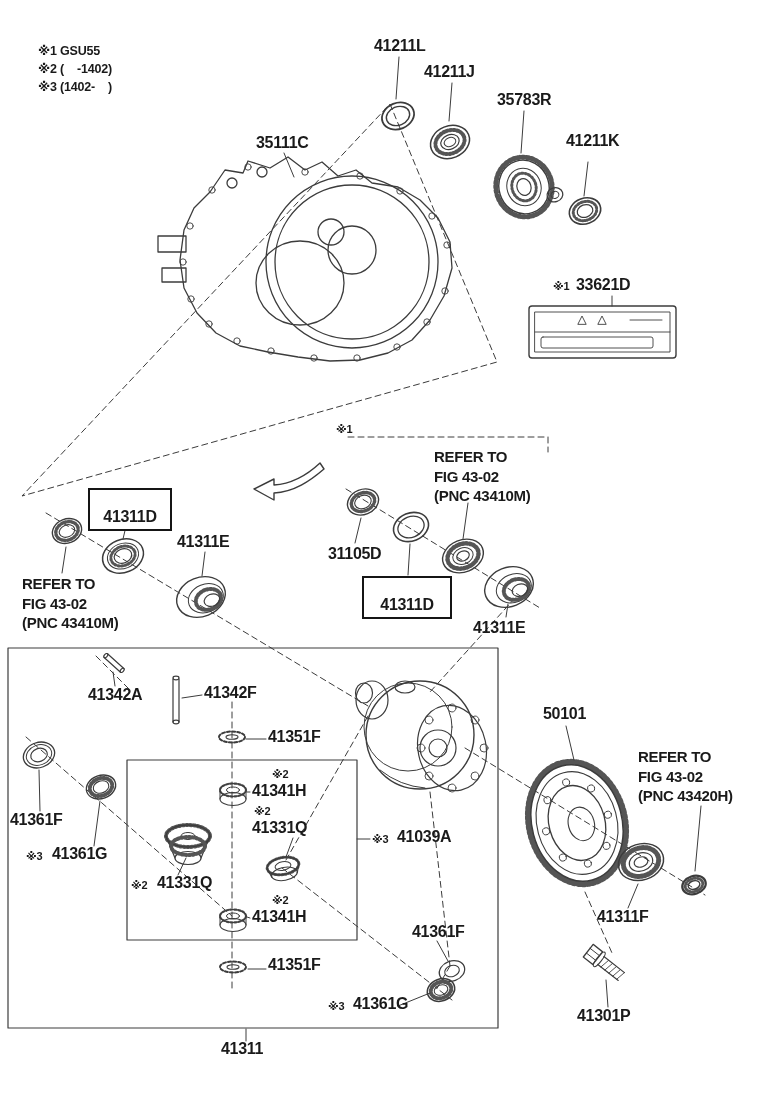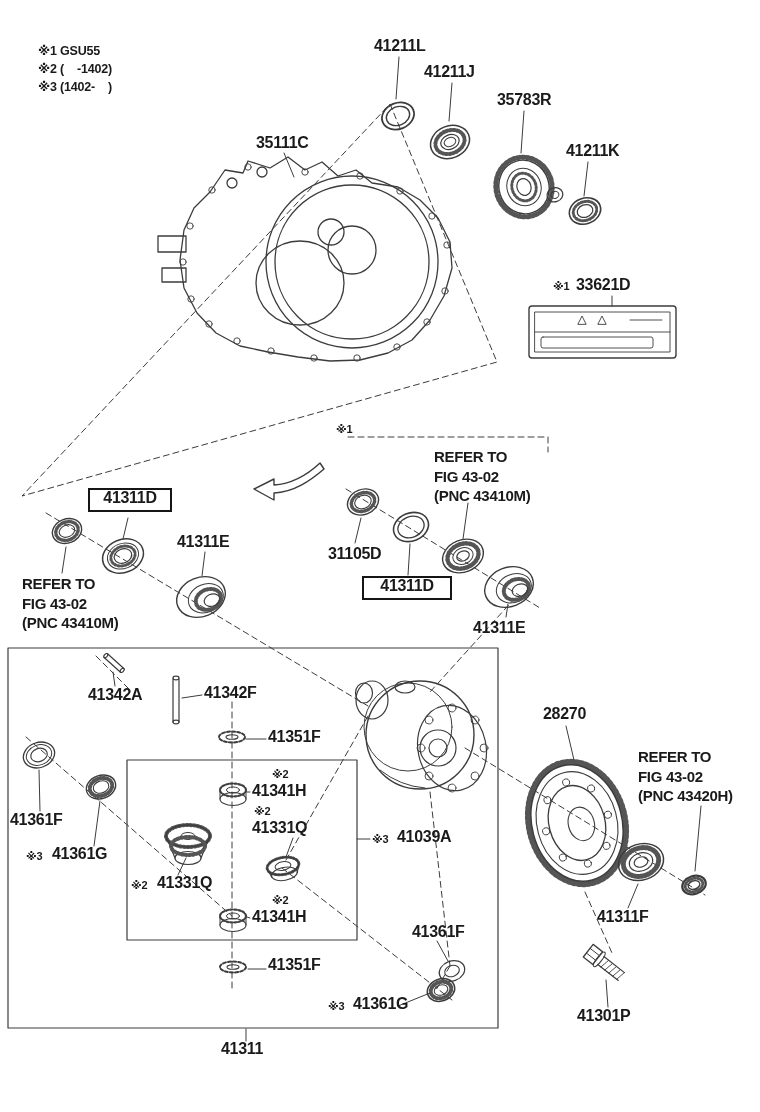--- a/index.html
+++ b/index.html
@@ -9,21 +9,21 @@
   .plabel{position:absolute;font-weight:bold;font-size:16px;line-height:1;
           letter-spacing:-0.3px;white-space:nowrap;color:#1a1a1a;}
   .mlabel{position:absolute;font-weight:bold;font-size:11px;line-height:1;
           letter-spacing:-0.3px;white-space:nowrap;color:#1a1a1a;}
   .note{position:absolute;font-weight:bold;font-size:12.5px;line-height:1;
         white-space:pre;letter-spacing:-0.2px;}
   .refer{position:absolute;font-weight:bold;font-size:15px;line-height:1.3;
          white-space:pre-line;letter-spacing:-0.3px;}
   .boxed{position:absolute;border:2.6px solid #151515;background:#fff;
          text-align:center;font-weight:bold;font-size:16px;line-height:1;
-         letter-spacing:-0.3px;padding:0 0 4px;}
+         letter-spacing:-0.3px;padding:19px 0 4px;}
   .figcode{position:absolute;font-weight:bold;font-size:13px;line-height:1;letter-spacing:-0.2px;margin-top:47px;}
 </style>
 </head>
 <body>
 
 <div class="page">
 
 <svg class="art" width="760" height="1112" viewBox="0 0 760 1112" xmlns="http://www.w3.org/2000/svg">
 <g stroke="#3c3c3c" fill="none" stroke-width="1.2" stroke-linecap="round" stroke-linejoin="round">
 
@@ -331,21 +331,21 @@
 </g>
 </svg>
 
 <div class="note" style="left:38px;top:45px">※1 GSU55</div>
 <div class="note" style="left:38px;top:63px">※2 (    -1402)</div>
 <div class="note" style="left:38px;top:81px">※3 (1402-    )</div>
 
 <div class="plabel" style="left:374px;top:38px">41211L</div>
 <div class="plabel" style="left:424px;top:64px">41211J</div>
 <div class="plabel" style="left:497px;top:92px">35783R</div>
-<div class="plabel" style="left:566px;top:143px">41211K</div>
+<div class="plabel" style="left:566px;top:133px">41211K</div>
 <div class="plabel" style="left:256px;top:135px">35111C</div>
 <div class="mlabel" style="left:553px;top:281px">※1</div>
 <div class="plabel" style="left:576px;top:277px">33621D</div>
 
 <div class="boxed" style="left:88px;top:488px;width:80px">41311D</div>
 <div class="plabel" style="left:177px;top:534px">41311E</div>
 <div class="refer" style="left:22px;top:574px">REFER TO
 FIG 43-02
 (PNC 43410M)</div>
 <div class="mlabel" style="left:336px;top:424px">※1</div>
@@ -371,21 +371,21 @@
 <div class="mlabel" style="left:372px;top:834px">※3</div>
 <div class="plabel" style="left:397px;top:829px">41039A</div>
 <div class="mlabel" style="left:272px;top:895px">※2</div>
 <div class="plabel" style="left:252px;top:909px">41341H</div>
 <div class="plabel" style="left:268px;top:957px">41351F</div>
 <div class="plabel" style="left:412px;top:924px">41361F</div>
 <div class="mlabel" style="left:328px;top:1001px">※3</div>
 <div class="plabel" style="left:353px;top:996px">41361G</div>
 <div class="plabel" style="left:221px;top:1041px">41311</div>
 
-<div class="plabel" style="left:543px;top:706px">28270</div>
+<div class="plabel" style="left:543px;top:706px">50101</div>
 <div class="refer" style="left:638px;top:747px">REFER TO
 FIG 43-02
 (PNC 43420H)</div>
 <div class="plabel" style="left:597px;top:909px">41311F</div>
 <div class="plabel" style="left:577px;top:1008px">41301P</div>
 
 <div class="figcode" style="left:679px;top:1076px">433086D</div>
 
 </div>
 

